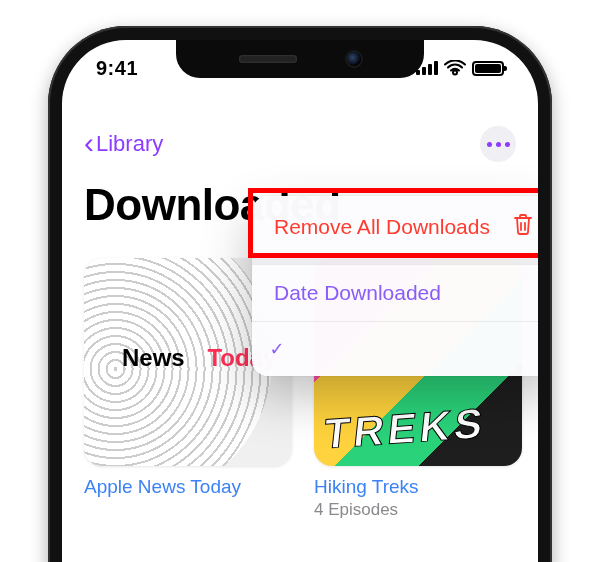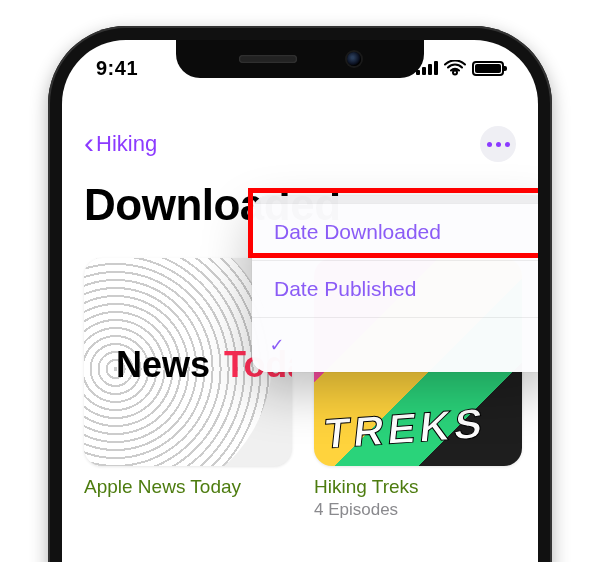--- a/index.html
+++ b/index.html
@@ -102,39 +102,39 @@
     background:#f0f0f0; overflow:hidden; position:relative;
     box-shadow: 0 1px 3px rgba(0,0,0,.1);
   }
   .art1::before{
     content:""; position:absolute; inset:-30px 20px -30px -50px;
     background: repeating-radial-gradient(circle at 35% 55%, #ccc 0 2px, #fff 2px 8px);
     border-radius:50%;
     transform: rotate(10deg);
   }
   .art1-label{
-    position:absolute; left:30px; top:86px; font-size:36px; font-weight:800; z-index:2;
-    display:flex; align-items:center; gap:2px;
+    position:absolute; left:30px; top:86px; font-size:24px; font-weight:800; z-index:2;
+    display:flex; align-items:center; gap:8px;
   }
   .art1-label .apple{font-size:30px;}
   .art1-label .news{color:#000;}
   .art1-label .today{color:#ff2d55;}
   .art2{
     background:
       linear-gradient(135deg,#ff4fa3 0 30%, transparent 30%),
       linear-gradient(135deg,#ffd33d 30% 55%, transparent 55%),
       linear-gradient(135deg,#2ad37a 55% 75%, transparent 75%),
       #1e1e1e;
   }
   .art2-label{
     position:absolute; inset:auto 10px 14px 10px; color:#fff; font-weight:900;
     font-size:42px; letter-spacing:4px; -webkit-text-stroke:1px #000;
     transform: skew(-6deg,-4deg);
   }
-  .show-title{ margin-top:10px; font-size:19px; font-weight:500; color:#4d7c0f;}
+  .show-title{ margin-top:10px; font-size:19px; font-weight:500; color:#3b82f6;}
   .show-sub{ margin-top:2px; font-size:17px; color:#8a8a8e;}
 
   
   .menu{
     position:absolute; left:190px; top:156px; width:302px;
     background:rgba(252,252,254,.98);
     border-radius:16px;
     box-shadow: 0 20px 50px rgba(0,0,0,.25), 0 0 0 .5px rgba(0,0,0,.06);
     overflow:hidden; z-index:60;
   }
@@ -185,21 +185,21 @@
           </div>
           <div class="bat">
               <i></i>
             </div>
         </div>
       </div>
 
       <div class="nav">
         <div class="back">
           <span class="chev">‹</span>
-          <span>Hiking</span>
+          <span>Library</span>
         </div>
         <div class="more-btn">
           <div class="dots">
               <span></span>
               <span></span>
               <span></span>
             </div>
         </div>
       </div>
 
@@ -221,27 +221,32 @@
         <div class="card">
           <div class="art art2">
             <div class="art2-label">TREKS</div>
           </div>
           <div class="show-title">Hiking Treks</div>
           <div class="show-sub">4 Episodes</div>
         </div>
       </div>
 
       <div class="menu">
+        <div class="item danger">
+          <span>Remove All Downloads</span>
+          <span>
+            <svg width="22" height="24" viewBox="0 0 22 24" fill="none" stroke="#ff3b30" stroke-width="1.8" stroke-linecap="round" stroke-linejoin="round">
+              <path d="M3 6h16M8 6V4a1 1 0 011-1h4a1 1 0 011 1v2M5 6l1 14a2 2 0 002 2h6a2 2 0 002-2l1-14M9 11v7M13 11v7"></path>
+            </svg>
+          </span>
+        </div>
         <div class="divider"></div>
         <div class="item">
           <span>Date Downloaded</span>
         </div>
-        <div class="item">
-          <span>Date Published</span>
-        </div>
         <div class="item check">
           <span class="tick">✓</span>
         </div>
       </div>
 
       <div class="hl"></div>
 
     </div>
   </div>
 </div>

